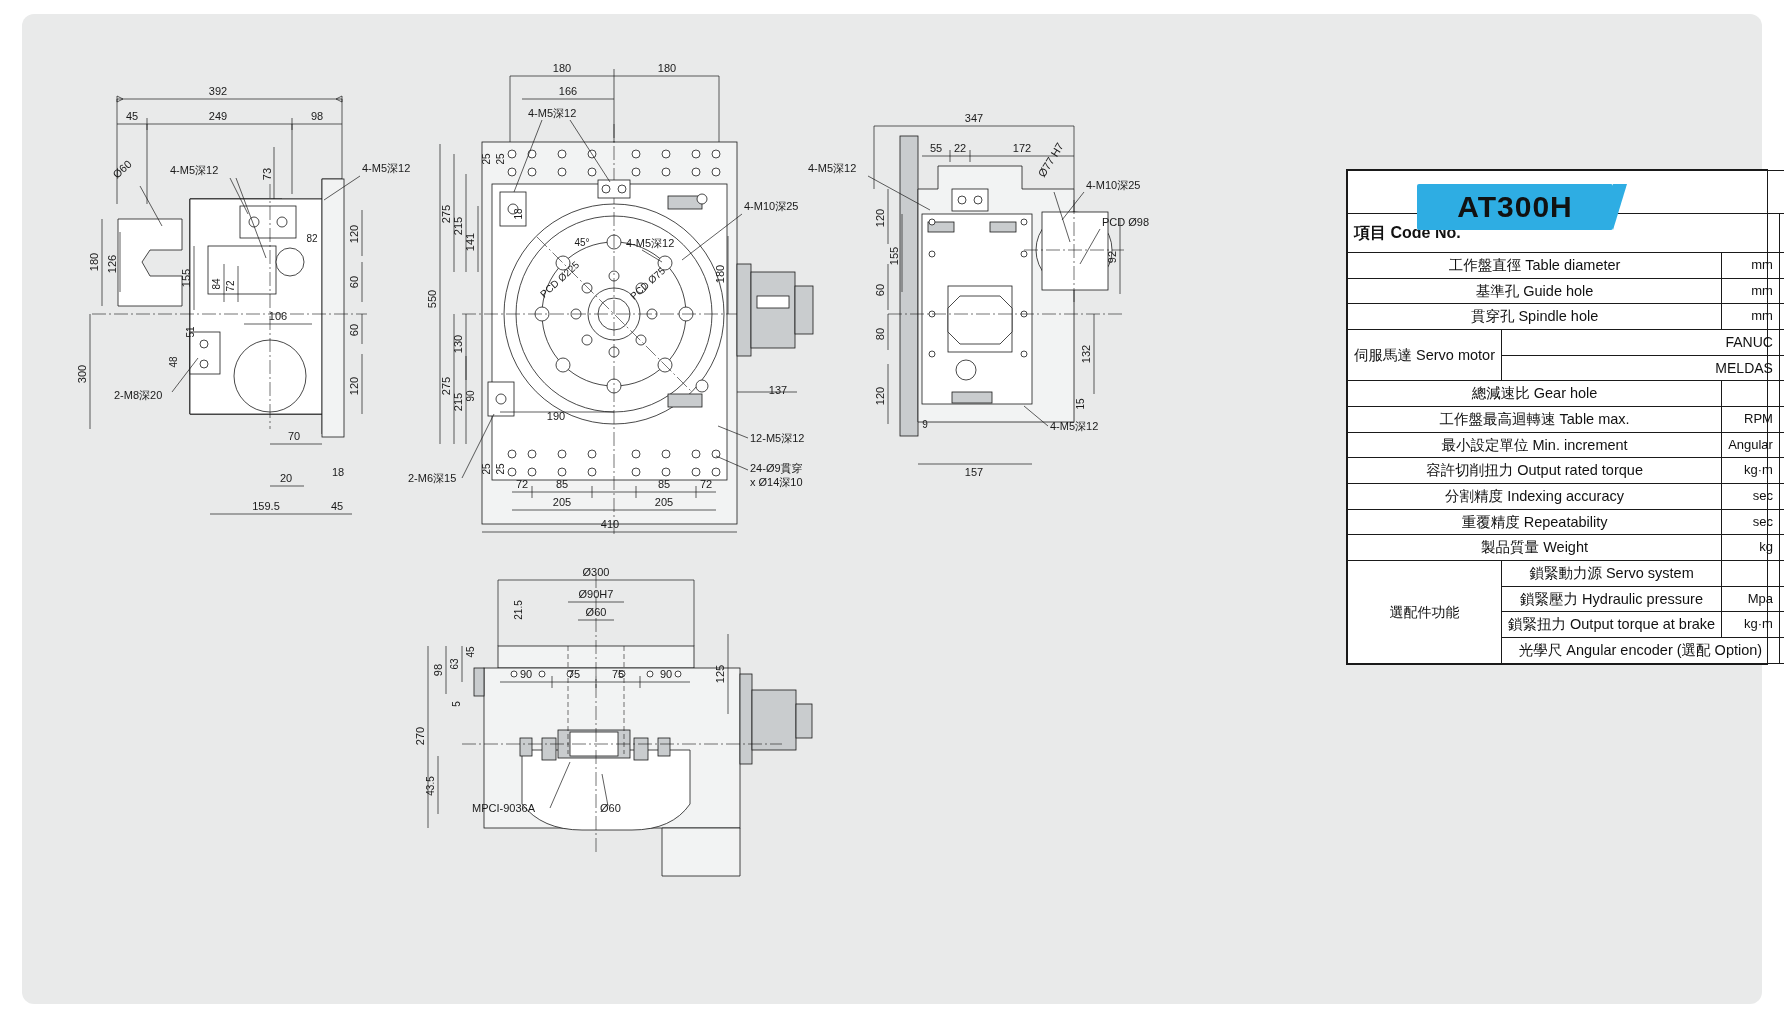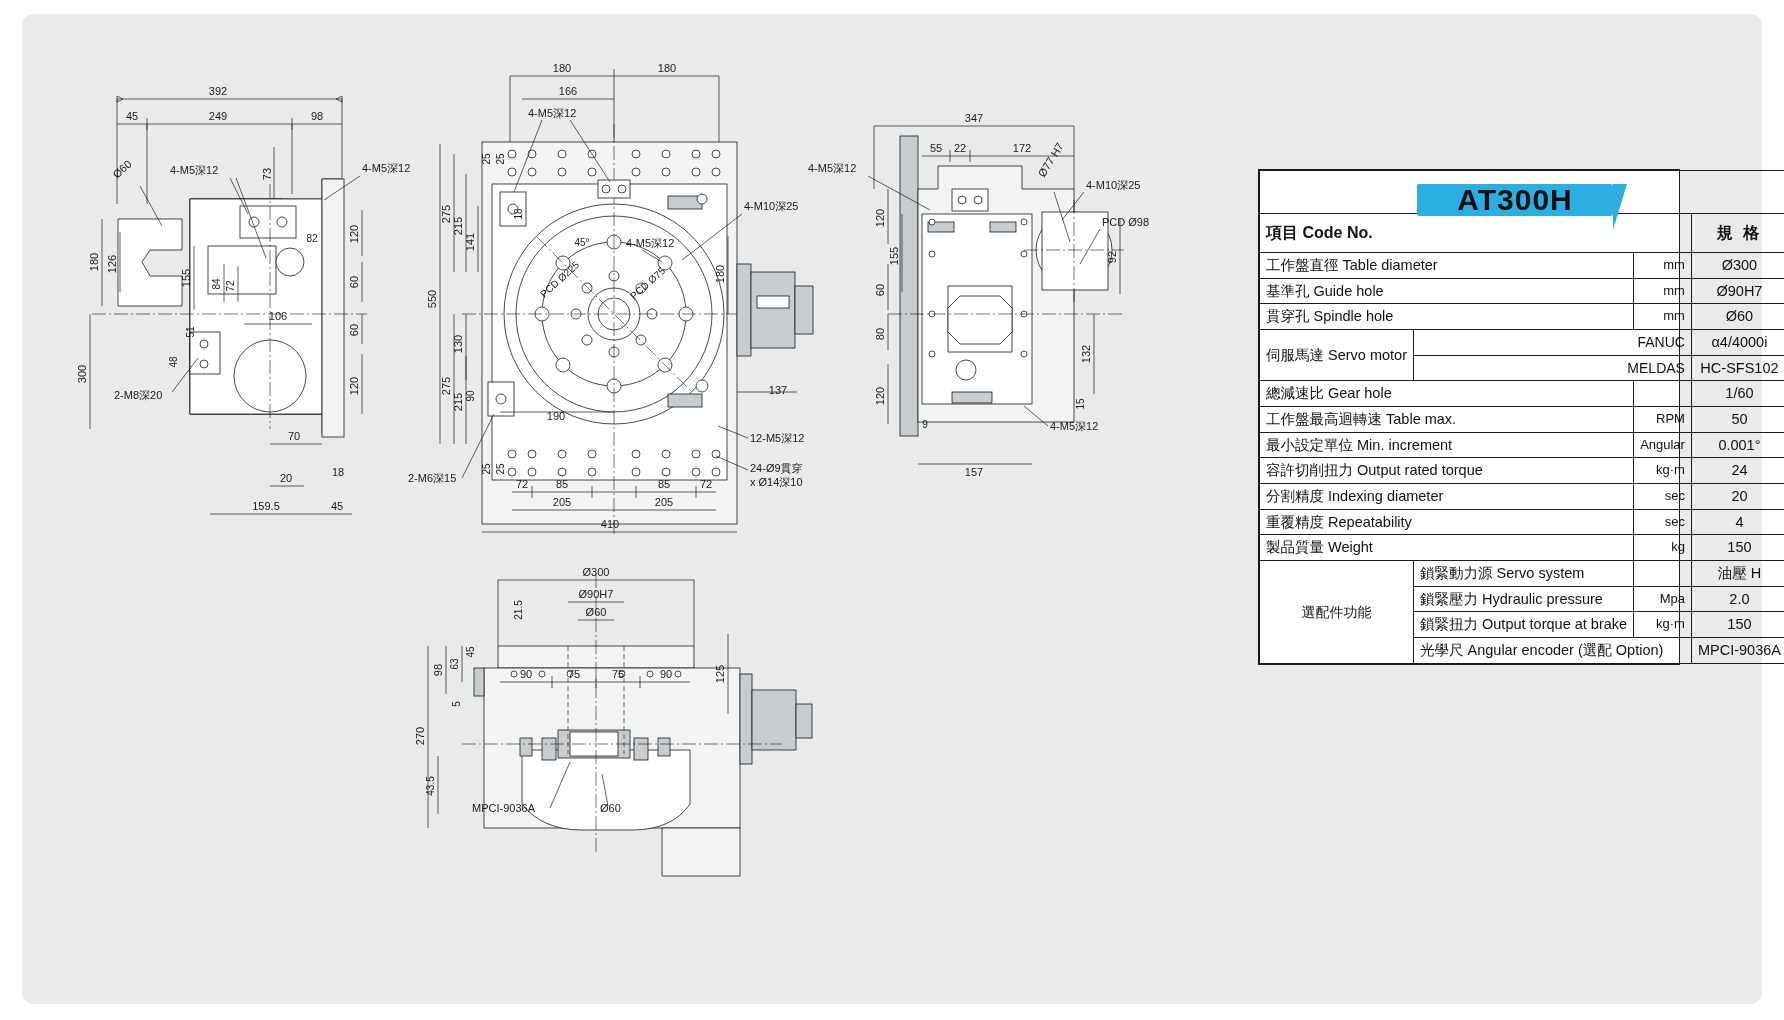--- a/index.html
+++ b/index.html
@@ -33,32 +33,32 @@
     left: 0;
     top: 0;
     width: 1300px;
     height: 990px;
   }
   svg.dwg {
     display: block;
   }
   .spec-table-wrap {
     position: absolute;
-    left: 1236px;
+    left: 1324px;
     top: 155px;
     width: 420px;
     background: #ffffff;
     border: 1px solid #1a1a1a;
   }
   .badge {
     position: absolute;
     left: 1395px;
     top: 170px;
     width: 196px;
-    height: 32px;
+    height: 46px;
     background: #2eade3;
     border-radius: 2px;
     color: #111;
     font-size: 30px;
     font-weight: bold;
     letter-spacing: 1px;
     display: flex;
     align-items: center;
     justify-content: center;
     z-index: 5;
@@ -87,21 +87,21 @@
     font-weight: bold;
     font-size: 16px;
     text-align: left;
     height: 30px;
   }
   .hdr-row td.val {
     text-align: center;
     letter-spacing: 3px;
   }
   .label-cell {
-    text-align: left;
+    text-align: center;
     white-space: nowrap;
   }
   .unit-cell {
     text-align: right;
     font-size: 13px;
     width: 52px;
     white-space: nowrap;
   }
   .val-cell {
     text-align: center;
@@ -620,21 +620,21 @@
             <td colspan="2" class="label-cell">最小設定單位 Min. increment</td>
             <td class="unit-cell">Angular</td>
             <td class="val-cell">0.001°</td>
           </tr>
           <tr>
             <td colspan="2" class="label-cell">容許切削扭力 Output rated torque</td>
             <td class="unit-cell">kg·m</td>
             <td class="val-cell">24</td>
           </tr>
           <tr>
-            <td colspan="2" class="label-cell">分割精度 Indexing diameter</td>
+            <td colspan="2" class="label-cell">分割精度 Indexing accuracy</td>
             <td class="unit-cell">sec</td>
             <td class="val-cell">20</td>
           </tr>
           <tr>
             <td colspan="2" class="label-cell">重覆精度 Repeatability</td>
             <td class="unit-cell">sec</td>
             <td class="val-cell">4</td>
           </tr>
           <tr>
             <td colspan="2" class="label-cell">製品質量 Weight</td>

